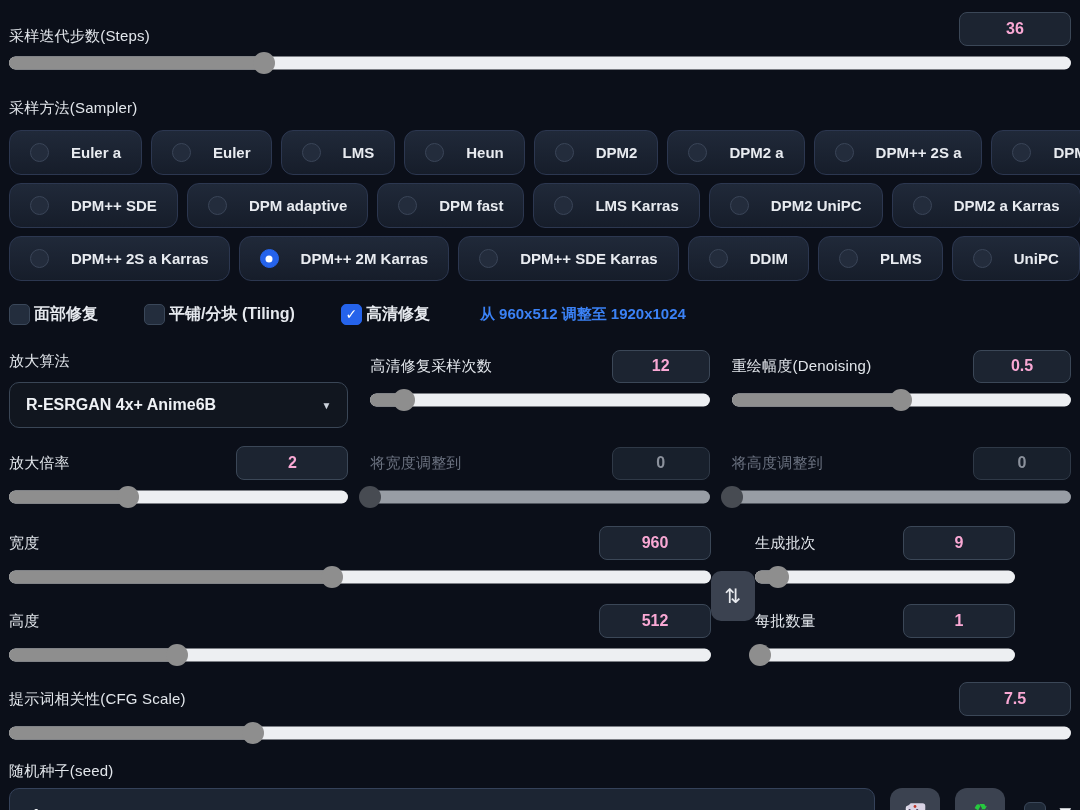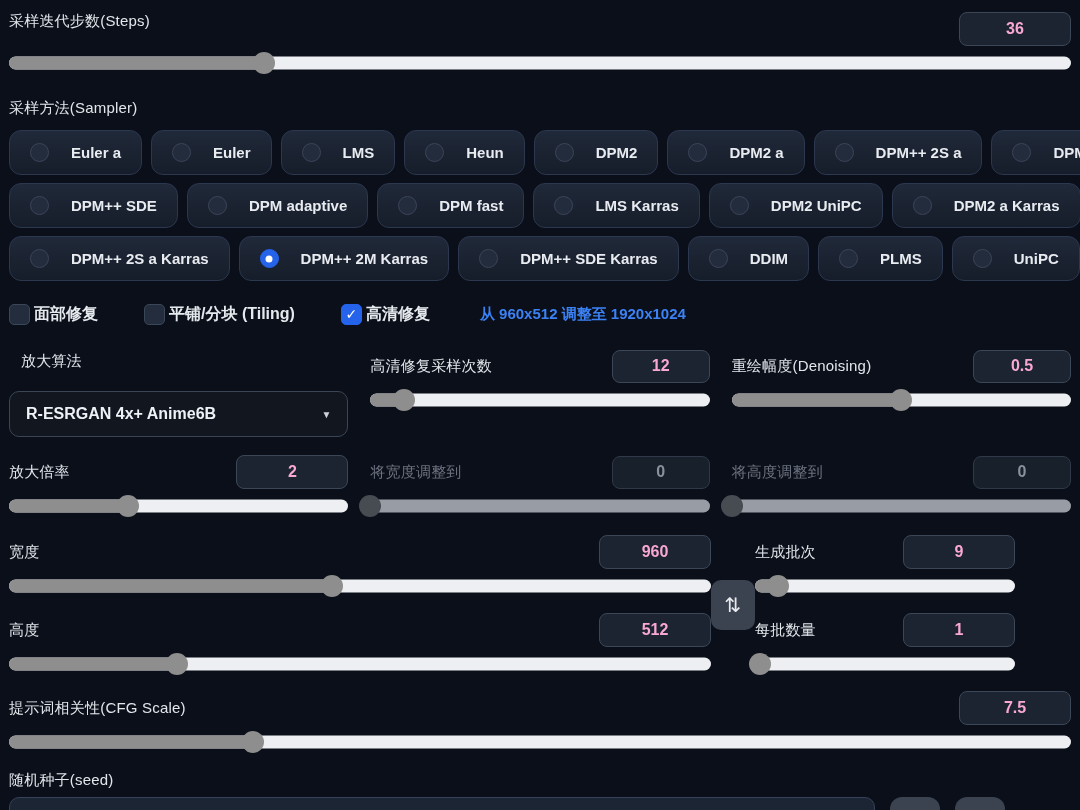--- a/index.html
+++ b/index.html
@@ -4,21 +4,21 @@
 <style>
   * { margin:0; padding:0; box-sizing:border-box; }
   html,body { width:1080px; height:810px; overflow:hidden; }
   body {
     background:#0b0f19;
     font-family:"Liberation Sans","DejaVu Sans",sans-serif;
     color:#e2e6eb;
     padding:12px 9px 0 9px;
   }
   .lbl { font-size:15px; color:#e2e6eb; font-weight:500; letter-spacing:.2px; }
-  .row-head { display:flex; justify-content:space-between; align-items:flex-start; height:34px;gap:12px; }
+  .row-head { display:flex; justify-content:space-between; align-items:flex-end; height:34px;gap:12px; }
 
   
   .numbox {
     background:#1c2431; border:1px solid #3b4757; border-radius:8px;
     color:#f9a8d4; text-align:center; font-size:16px; font-weight:600;
     font-family:"Liberation Sans","DejaVu Sans",sans-serif; outline:none;
   }
   .numbox.lg { width:112px; height:34px; }
   .numbox.sm { width:98px; height:33px; }
 
@@ -56,22 +56,22 @@
               border:1px solid #3a4759; display:flex; align-items:center; justify-content:center;
               color:#fff; font-size:14px; font-weight:700; flex:none; }
   .toggle.on .checkbox { background:#2563eb; border-color:#2563eb; }
   .toggle.on .checkbox::after { content:"✓"; }
   .toggle-label { font-size:16px; font-weight:600; color:#e6e9ee; }
   .resize-info { font-size:15px; font-weight:700; color:#3b82f6; margin-left:4px; }
 
   
   .grid3 { display:grid; grid-template-columns:1fr 1fr 1fr; column-gap:22px; row-gap:18px; margin-top:20px; }
   .ctl-head { display:flex; justify-content:space-between; align-items:center; height:34px; }
-  .dropdown-label { height:24px; display:flex; align-items:center;margin-left:12px; }
-  .dropdown { margin-top:18px; height:46px; background:#11161f; border:1px solid #3a4656; border-radius:10px;
+  .dropdown-label { height:24px; display:flex; align-items:center; }
+  .dropdown { margin-top:9px; height:46px; background:#11161f; border:1px solid #3a4656; border-radius:10px;
               display:flex; align-items:center; justify-content:space-between; padding:4px 16px; cursor:pointer; }
   .dropdown-value { font-size:16px; font-weight:700; color:#eef1f5; }
   .caret { font-size:10px; color:#ccd2db; }
 
   
   .grid-wh { display:grid; grid-template-columns:702px 44px 260px; margin-top:18px; }
   .stack > .ctl + .ctl { margin-top:16px; }
   .swap-cell { display:flex; align-items:center; justify-content:center; }
   .swap-btn { width:44px; height:50px; border-radius:10px; background:#3b4250; border:none; cursor:pointer;
               color:#e8eaee; font-size:20px; display:flex; align-items:center; justify-content:center;

